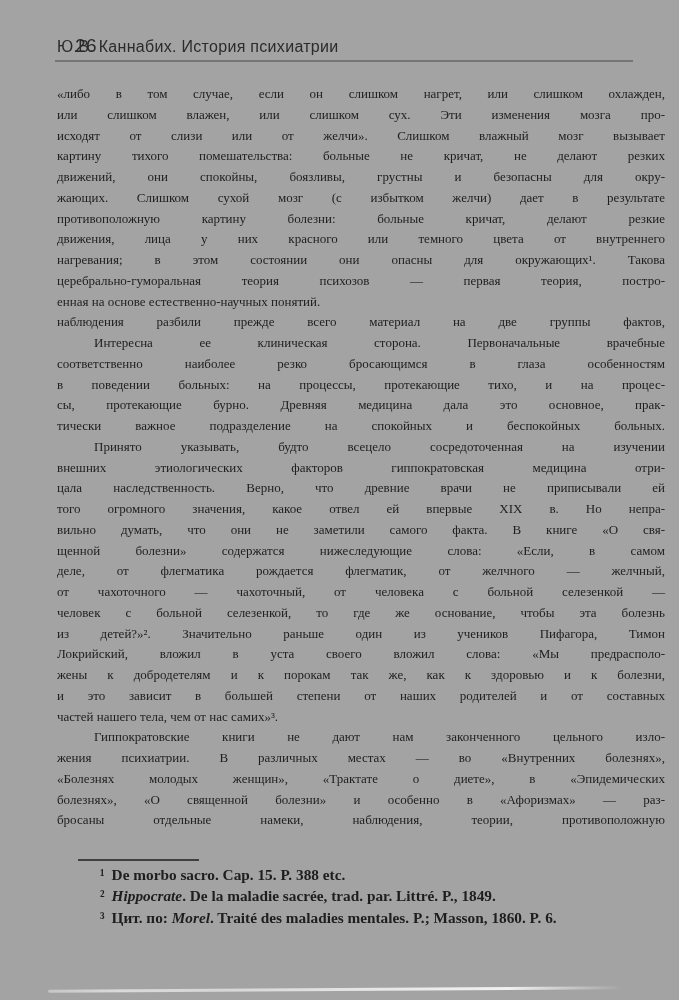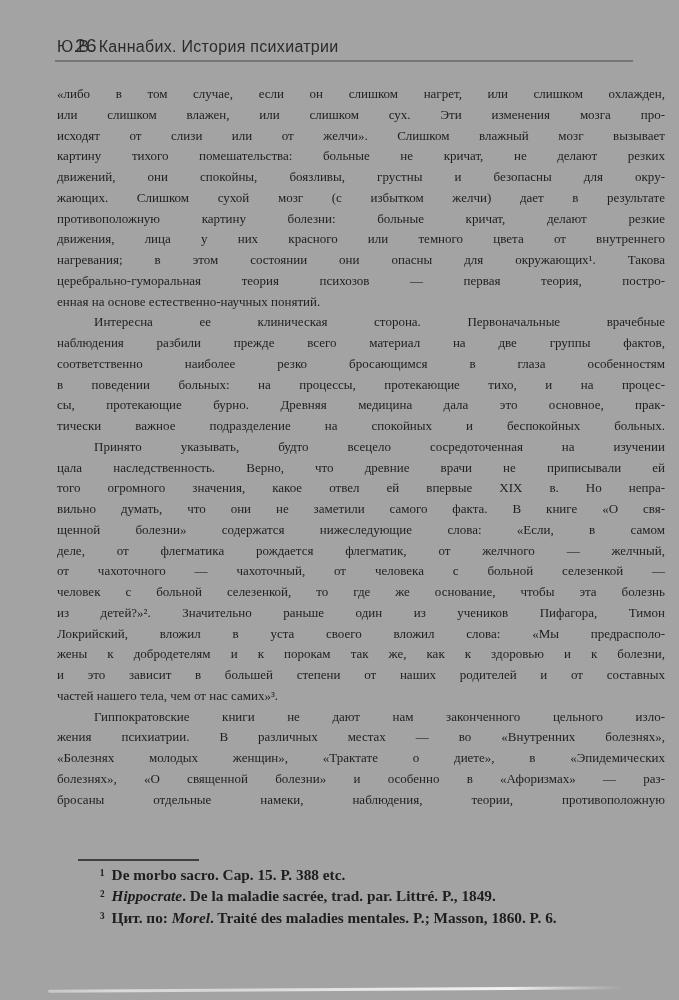--- a/index.html
+++ b/index.html
@@ -115,27 +115,28 @@
       <div class="line">или слишком влажен, или слишком сух. Эти изменения мозга про-</div>
       <div class="line">исходят от слизи или от желчи». Слишком влажный мозг вызывает</div>
       <div class="line">картину тихого помешательства: больные не кричат, не делают резких</div>
       <div class="line">движений, они спокойны, боязливы, грустны и безопасны для окру-</div>
       <div class="line">жающих. Слишком сухой мозг (с избытком желчи) дает в результате</div>
       <div class="line">противоположную картину болезни: больные кричат, делают резкие</div>
       <div class="line">движения, лица у них красного или темного цвета от внутреннего</div>
       <div class="line">нагревания; в этом состоянии они опасны для окружающих¹. Такова</div>
       <div class="line">церебрально-гуморальная теория психозов — первая теория, постро-</div>
       <div class="line endline">енная на основе естественно-научных понятий.</div>
+      <div class="line">наблюдения разбили прежде всего материал на две группы фактов,</div>
       <div class="line indent">Интересна ее клиническая сторона. Первоначальные врачебные</div>
-      <div class="line">наблюдения разбили прежде всего материал на две группы фактов,</div>
       <div class="line">соответственно наиболее резко бросающимся в глаза особенностям</div>
       <div class="line">в поведении больных: на процессы, протекающие тихо, и на процес-</div>
       <div class="line">сы, протекающие бурно. Древняя медицина дала это основное, прак-</div>
       <div class="line">тически важное подразделение на спокойных и беспокойных больных.</div>
       <div class="line indent">Принято указывать, будто всецело сосредоточенная на изучении</div>
+      <div class="line">внешних этиологических факторов гиппократовская медицина отри-</div>
       <div class="line">цала наследственность. Верно, что древние врачи не приписывали ей</div>
       <div class="line">того огромного значения, какое отвел ей впервые XIX в. Но непра-</div>
       <div class="line">вильно думать, что они не заметили самого факта. В книге «О свя-</div>
       <div class="line">щенной болезни» содержатся нижеследующие слова: «Если, в самом</div>
       <div class="line">деле, от флегматика рождается флегматик, от желчного — желчный,</div>
       <div class="line">от чахоточного — чахоточный, от человека с больной селезенкой —</div>
       <div class="line">человек с больной селезенкой, то где же основание, чтобы эта болезнь</div>
       <div class="line">из детей?»². Значительно раньше один из учеников Пифагора, Тимон</div>
       <div class="line">Локрийский, вложил в уста своего вложил слова: «Мы предрасполо-</div>
       <div class="line">жены к добродетелям и к порокам так же, как к здоровью и к болезни,</div>

